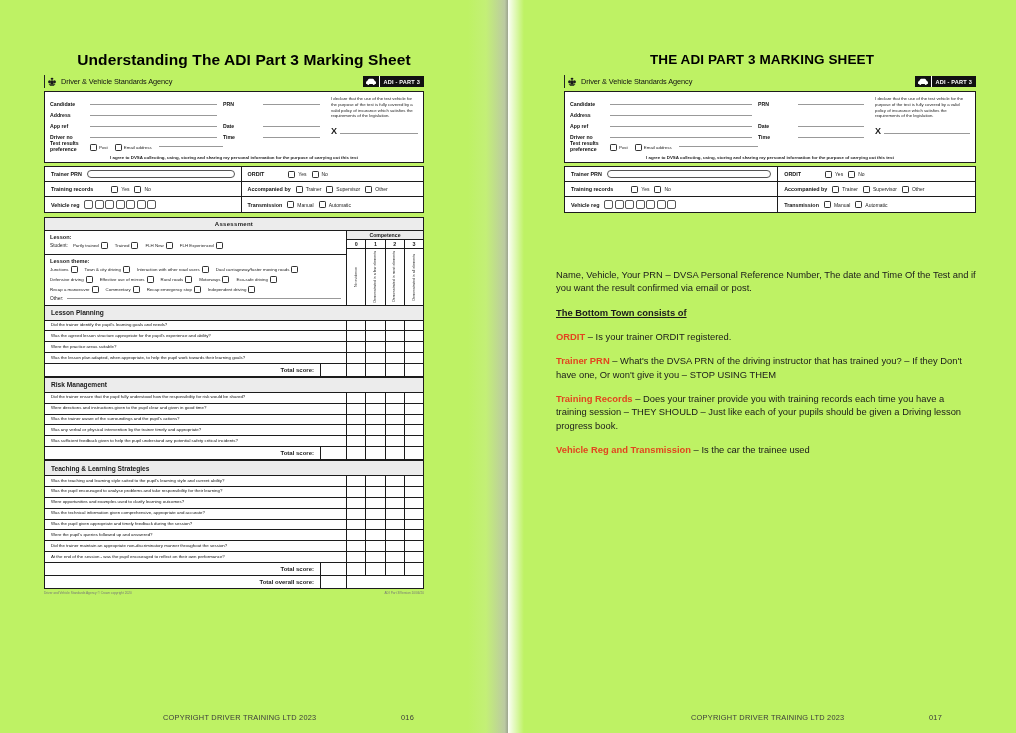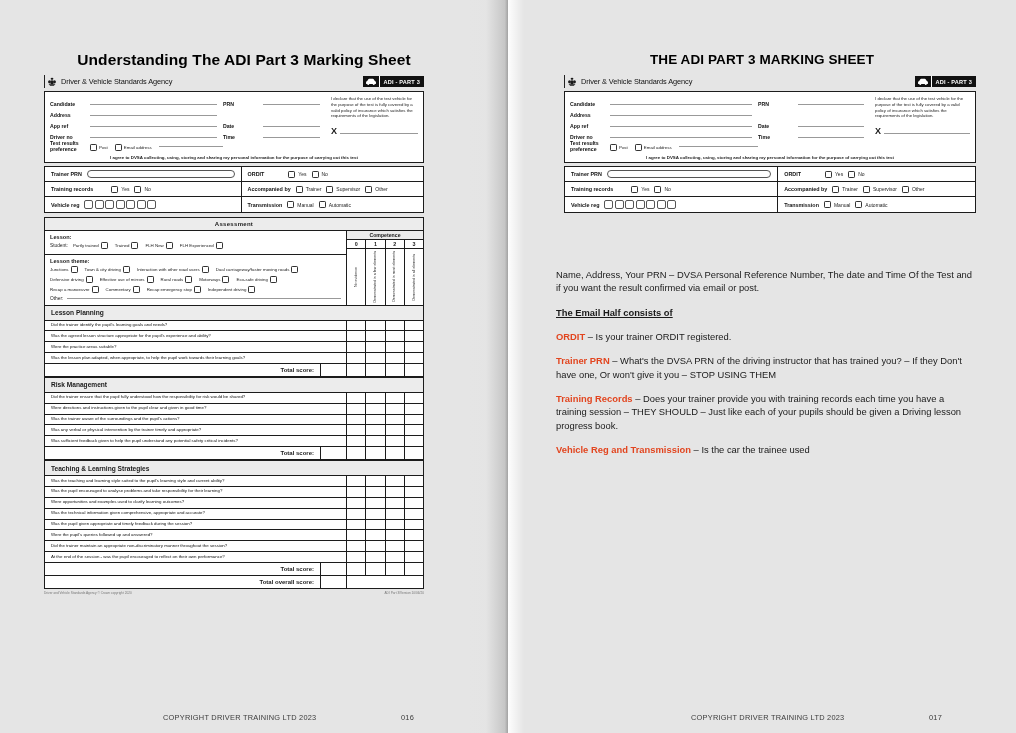--- a/index.html
+++ b/index.html
@@ -12,21 +12,21 @@
   }
   #spread {
     position: relative;
     width: 1016px; height: 733px;
     background: #ffffff;
     display: flex;
   }
   .page {
     position: relative;
     width: 508px; height: 733px;
-    background: #e5e5e5;
+    background: #bef264;
     overflow: hidden;
   }
   
   .gutter-left {
     position: absolute; top: 0; right: 0; width: 40px; height: 100%;
     background: linear-gradient(to right, rgba(255,255,255,0) 0%, rgba(225,225,225,0.15) 45%, rgba(186,186,186,0.72) 92%, rgba(150,150,150,0.85) 100%);
     pointer-events: none; z-index: 5;
   }
   .gutter-right {
     position: absolute; top: 0; left: 0; width: 16px; height: 100%;
@@ -861,22 +861,22 @@
                 <span class="tb-opt">
                   <span class="cb"></span>
                   <span>Automatic</span>
                 </span>
               </div>
             </div>
           </div>
         </div>
 
       <div class="prose" id="article-body" style="position:absolute; left:48px; top:268px; width:420px;">
-          <p>Name, Address, Your PRN – DVSA Personal Reference Number, The date and Time Of the Test and if you want the result confirmed via email or post.</p>
-          <p><span class="underline-head">The Email Half consists of</span></p>
+          <p>Name, Vehicle, Your PRN – DVSA Personal Reference Number, The date and Time Of the Test and if you want the result confirmed via email or post.</p>
+          <p><span class="underline-head">The Bottom Town consists of</span></p>
           <p><span class="kw" style="color: rgb(226, 69, 31);">ORDIT</span><span> – Is your trainer ORDIT registered.</span></p>
           <p><span class="kw" style="color: rgb(226, 69, 31);">Trainer PRN</span><span> – What's the DVSA PRN of the driving instructor that has trained you? – If they Don't have one, Or won't give it you – STOP USING THEM</span></p>
           <p><span class="kw" style="color: rgb(226, 69, 31);">Training Records</span><span> – Does your trainer provide you with training records each time you have a training session – THEY SHOULD – Just like each of your pupils should be given a Driving lesson progress book.</span></p>
           <p><span class="kw" style="color: rgb(226, 69, 31);">Vehicle Reg and Transmission</span><span> – Is the car the trainee used</span></p>
         </div>
 
       <div class="page-footer">
         <span class="copy" style="left:183px;">COPYRIGHT DRIVER TRAINING LTD 2023</span>
         <span class="num" style="left:421px;">017</span>
       </div>

